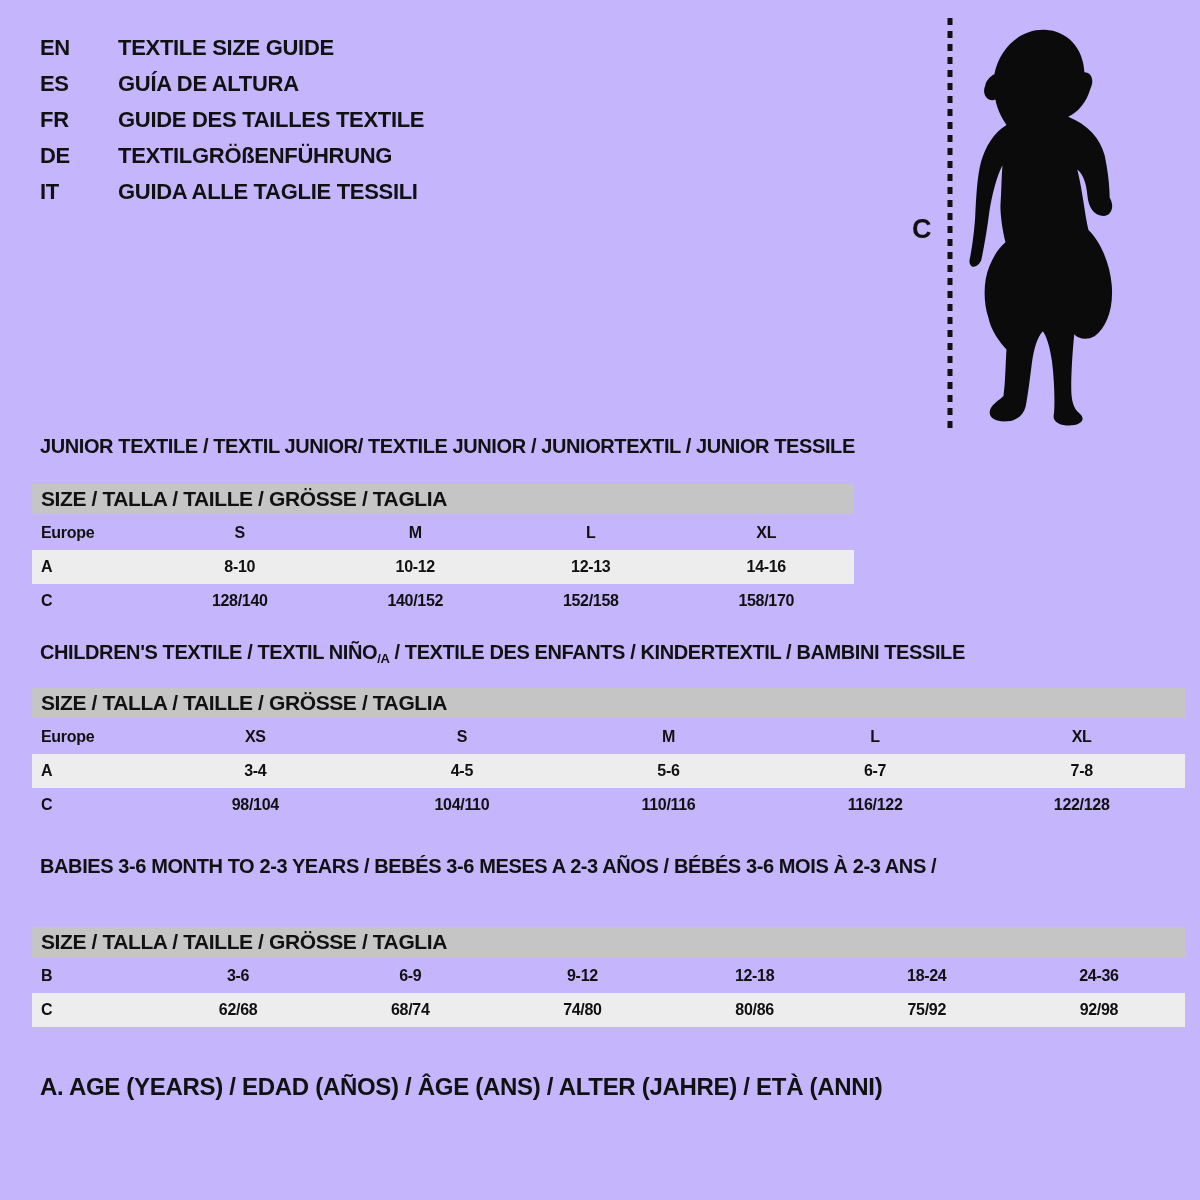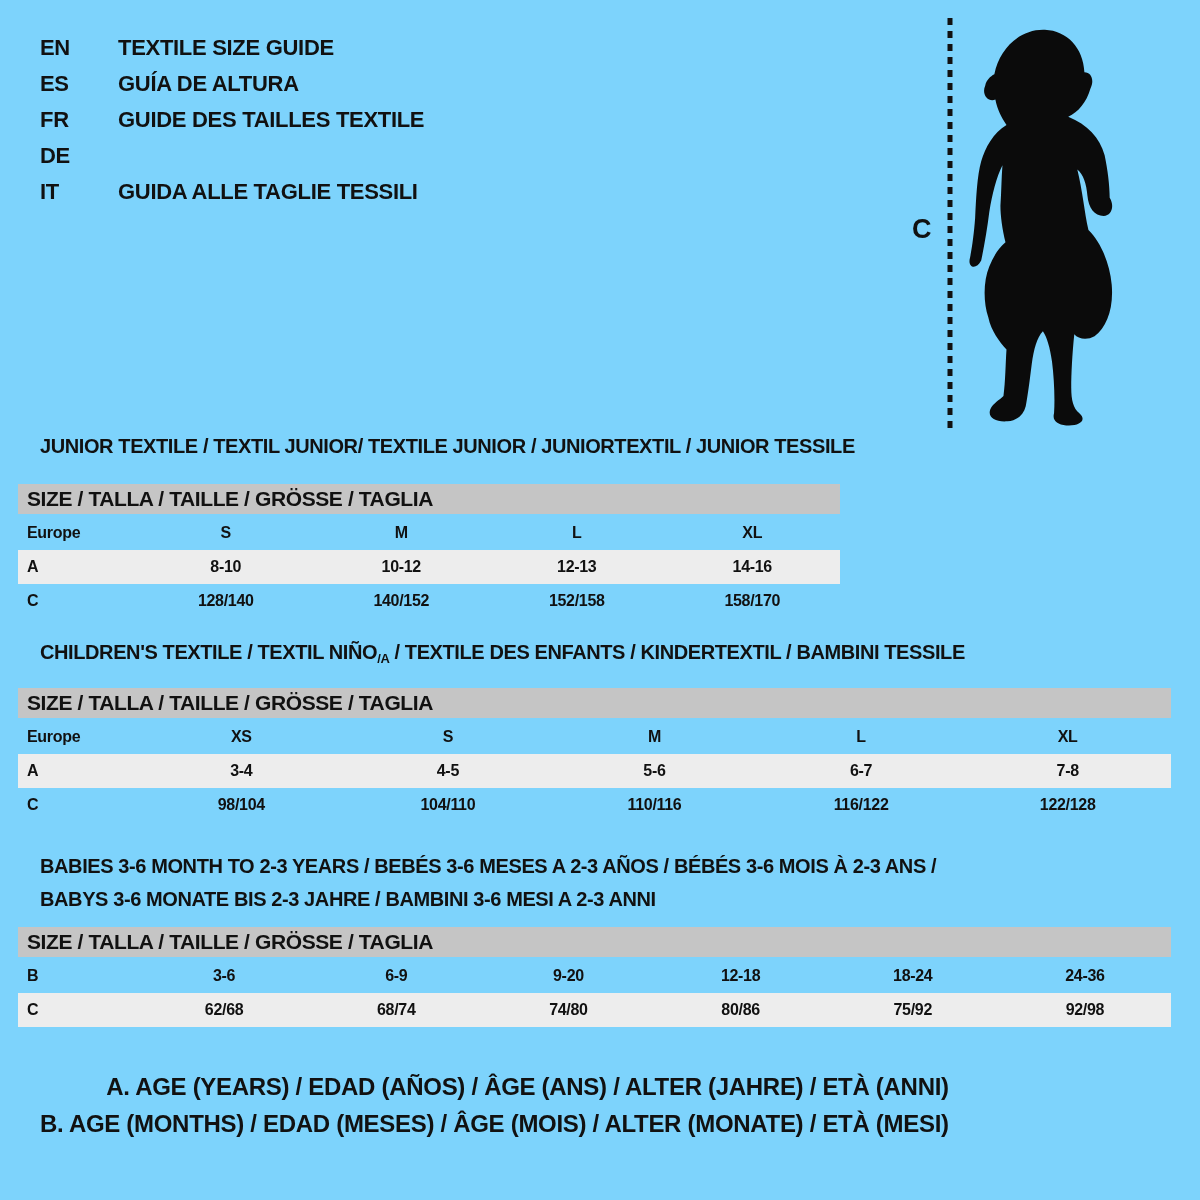--- a/index.html
+++ b/index.html
@@ -1,20 +1,20 @@
 <!DOCTYPE html>
 <html><head>
 <meta charset="utf-8">
 <style>
   html,body { margin:0; padding:0; }
   body {
     width:1200px; height:1200px; background:#ffffff;
     font-family:"Liberation Sans", sans-serif; color:#111111;
   }
-  .page { position:relative; width:1200px; height:1200px; overflow:hidden; background:#7dd3fc; }
+  .page { position:relative; width:1200px; height:1200px; overflow:hidden; background:#c4b5fd; }
 
   
   .lang-header { position:absolute; left:40px; top:30px; }
   .lang-row { display:flex; height:36px; align-items:center; }
   .lang-code, .lang-title {
     font-weight:bold; font-size:22px; letter-spacing:-0.3px; white-space:nowrap;
   }
   .lang-code { width:78px; }
 
   
@@ -24,21 +24,21 @@
   .silhouette { position:absolute; left:64px; top:14px; }
 
   
   .section-title {
     position:absolute; left:40px; font-size:20px; font-weight:bold;
     letter-spacing:-0.4px; white-space:nowrap;
   }
   .section-title .sub { font-size:13px; vertical-align:-4px; }
 
   
-  .size-table { position:absolute; left:18px; }
+  .size-table { position:absolute; left:32px; }
   .size-bar {
     background:#c5c5c5; height:30px; line-height:30px; padding-left:9px;
     font-size:21px; font-weight:bold; letter-spacing:-0.4px; box-sizing:border-box;
     margin-bottom:2px;
   }
   .trow { display:flex; height:34px; align-items:center; font-size:16px; font-weight:bold; letter-spacing:-0.3px; }
   .trow.alt { background:#ededed; }
   .trow .lbl { width:120px; padding-left:9px; box-sizing:border-box; }
   .trow .val { flex:1; text-align:center; }
 
@@ -62,20 +62,21 @@
     <div class="lang-row">
       <span class="lang-code">ES</span>
       <span class="lang-title">GUÍA DE ALTURA</span>
     </div>
     <div class="lang-row">
       <span class="lang-code">FR</span>
       <span class="lang-title">GUIDE DES TAILLES TEXTILE</span>
     </div>
     <div class="lang-row">
       <span class="lang-code">DE</span>
+      <span class="lang-title">TEXTILGRÖßENFÜHRUNG</span>
     </div>
     <div class="lang-row">
       <span class="lang-code">IT</span>
       <span class="lang-title">GUIDA ALLE TAGLIE TESSILI</span>
     </div>
   </div>
 
   <div class="figure">
     <svg class="measure-line" width="8" height="410" viewBox="0 0 8 410">
       <line x1="4" y1="0" x2="4" y2="410" stroke="#111111" stroke-width="5" stroke-dasharray="7 6"></line>
@@ -176,41 +177,39 @@
       <span class="lbl">C</span>
       <span class="val">98/104</span>
       <span class="val">104/110</span>
       <span class="val">110/116</span>
       <span class="val">116/122</span>
       <span class="val">122/128</span>
     </div>
   </div>
 
   <div class="section-title" style="top:855px;">BABIES 3-6 MONTH TO 2-3 YEARS / BEBÉS 3-6 MESES A 2-3 AÑOS / BÉBÉS 3-6 MOIS À 2-3 ANS /</div>
-  <div class="section-title" style="top:888px;">BABYS 3-6 MONATE BIS 2-3 JAHRE / BAMBINI 3-6 MESI A 2-3 ANNI</div>
   <div class="size-table w-wide" style="top:927px;">
     <div class="size-bar">SIZE / TALLA / TAILLE / GRÖSSE / TAGLIA</div>
     <div class="trow">
       <span class="lbl">B</span>
       <span class="val">3-6</span>
       <span class="val">6-9</span>
-      <span class="val">9-20</span>
+      <span class="val">9-12</span>
       <span class="val">12-18</span>
       <span class="val">18-24</span>
       <span class="val">24-36</span>
     </div>
     <div class="trow alt">
       <span class="lbl">C</span>
       <span class="val">62/68</span>
       <span class="val">68/74</span>
       <span class="val">74/80</span>
       <span class="val">80/86</span>
       <span class="val">75/92</span>
       <span class="val">92/98</span>
     </div>
   </div>
 
   <div class="legend">
     <div class="legend-line">A. AGE (YEARS) / EDAD (AÑOS) / ÂGE (ANS) / ALTER (JAHRE) / ETÀ (ANNI)</div>
-    <div class="legend-line">B. AGE (MONTHS) / EDAD (MESES) / ÂGE (MOIS) / ALTER (MONATE) / ETÀ (MESI)</div>
   </div>
 
 </div>
 
 </body></html>

